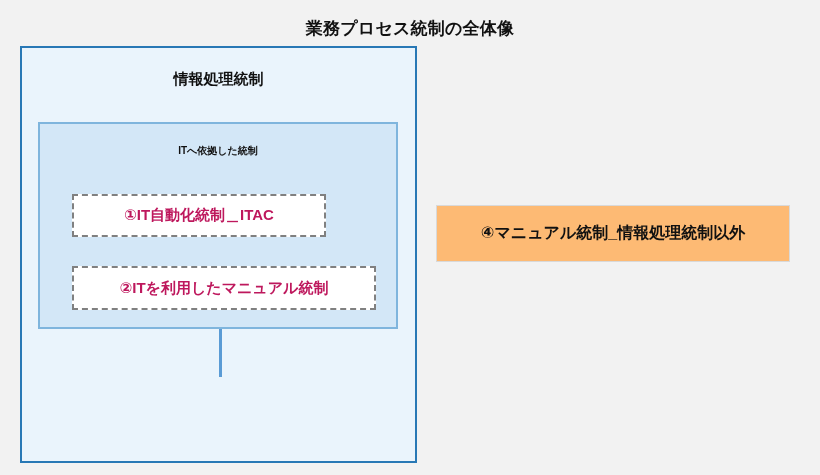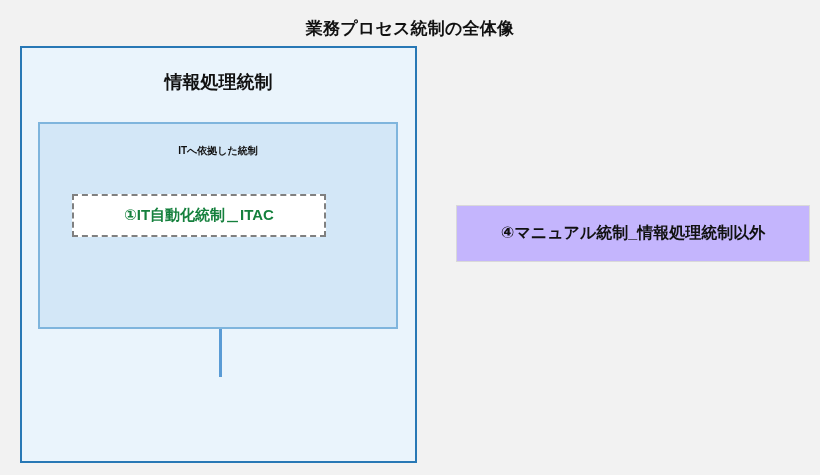--- a/index.html
+++ b/index.html
@@ -42,21 +42,21 @@
     background: #eaf4fc;
     border: 2px solid #2878b5;
     box-sizing: border-box;
   }
   .outer-box-label {
     position: absolute;
     left: 0;
     top: 22px;
     width: 100%;
     text-align: center;
-    font-size: 18px;
+    font-size: 15px;
     font-weight: bold;
     color: #111111;
   }
 
   
   .inner-box {
     position: absolute;
     left: 16px;
     top: 74px;
     width: 360px;
@@ -82,21 +82,21 @@
     background: #ffffff;
     border: 2px dashed #808080;
     box-sizing: border-box;
     display: flex;
     align-items: center;
     justify-content: center;
   }
   .dashed-box .box-text {
     font-size: 15px;
     font-weight: bold;
-    color: #15803d;
+    color: #be185d;
     white-space: nowrap;
   }
   #itac-box {
     left: 32px;
     top: 70px;
     width: 254px;
     height: 43px;
   }
   #it-manual-box {
     left: 32px;
@@ -132,25 +132,25 @@
   .support-box .box-text {
     font-size: 16px;
     font-weight: bold;
     color: #111111;
     white-space: nowrap;
   }
 
   
   .side-box {
     position: absolute;
-    left: 456px;
+    left: 436px;
     top: 205px;
     width: 354px;
     height: 57px;
-    background: #c4b5fd;
+    background: #fdba74;
     border: 1px solid #d9d9d9;
     box-sizing: border-box;
     display: flex;
     align-items: center;
     justify-content: center;
   }
   .side-box .box-text {
     font-size: 16px;
     font-weight: bold;
     color: #111111;
@@ -169,20 +169,23 @@
     <div class="outer-box-label">情報処理統制</div>
 
     <div class="inner-box">
 
       <div class="inner-box-label">ITへ依拠した統制</div>
 
       <div class="dashed-box" id="itac-box">
         <span class="box-text">①IT自動化統制＿ITAC</span>
       </div>
 
+      <div class="dashed-box" id="it-manual-box">
+        <span class="box-text">②ITを利用したマニュアル統制</span>
+      </div>
 
     </div>
 
     <div class="connector"></div>
 
 
   </div>
 
   <div class="side-box">
     <span class="box-text">④マニュアル統制_情報処理統制以外</span>

